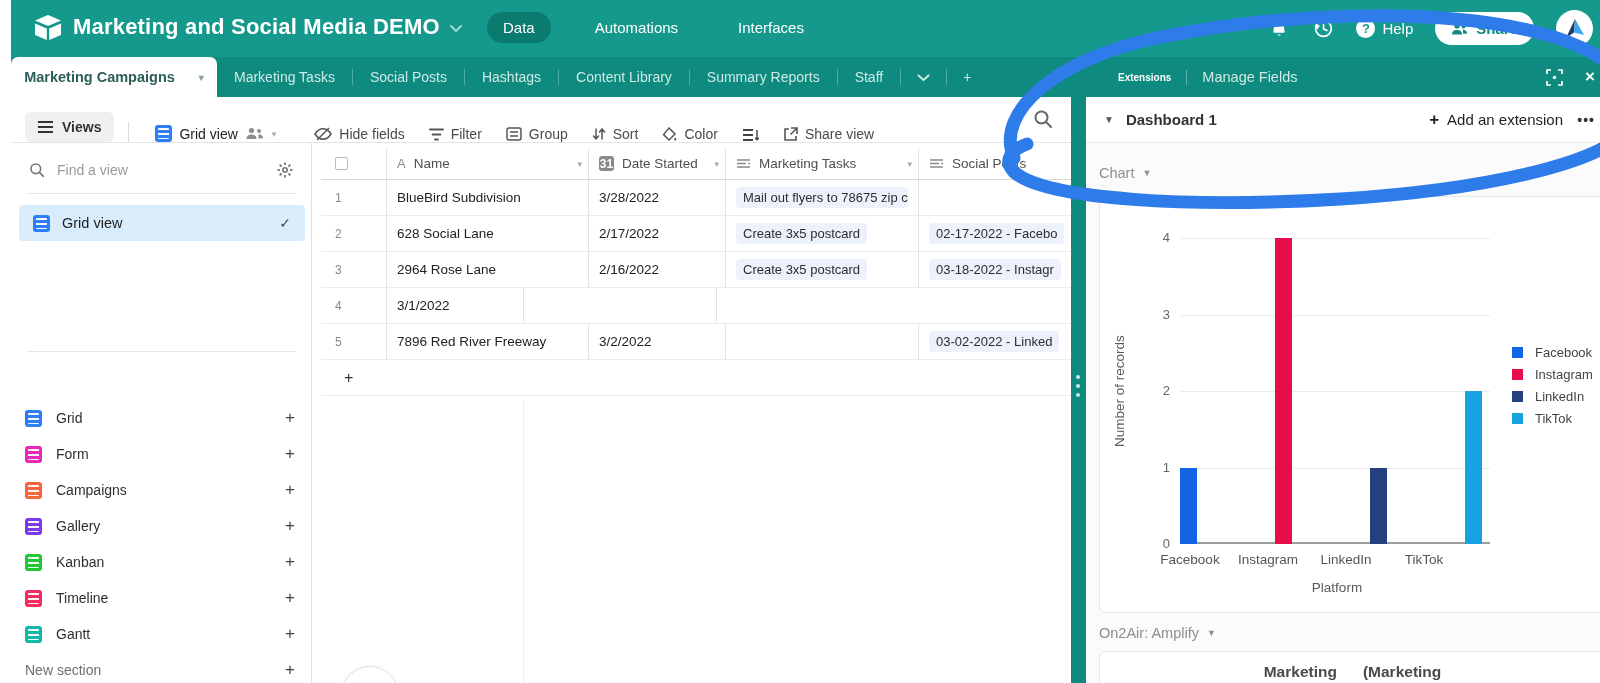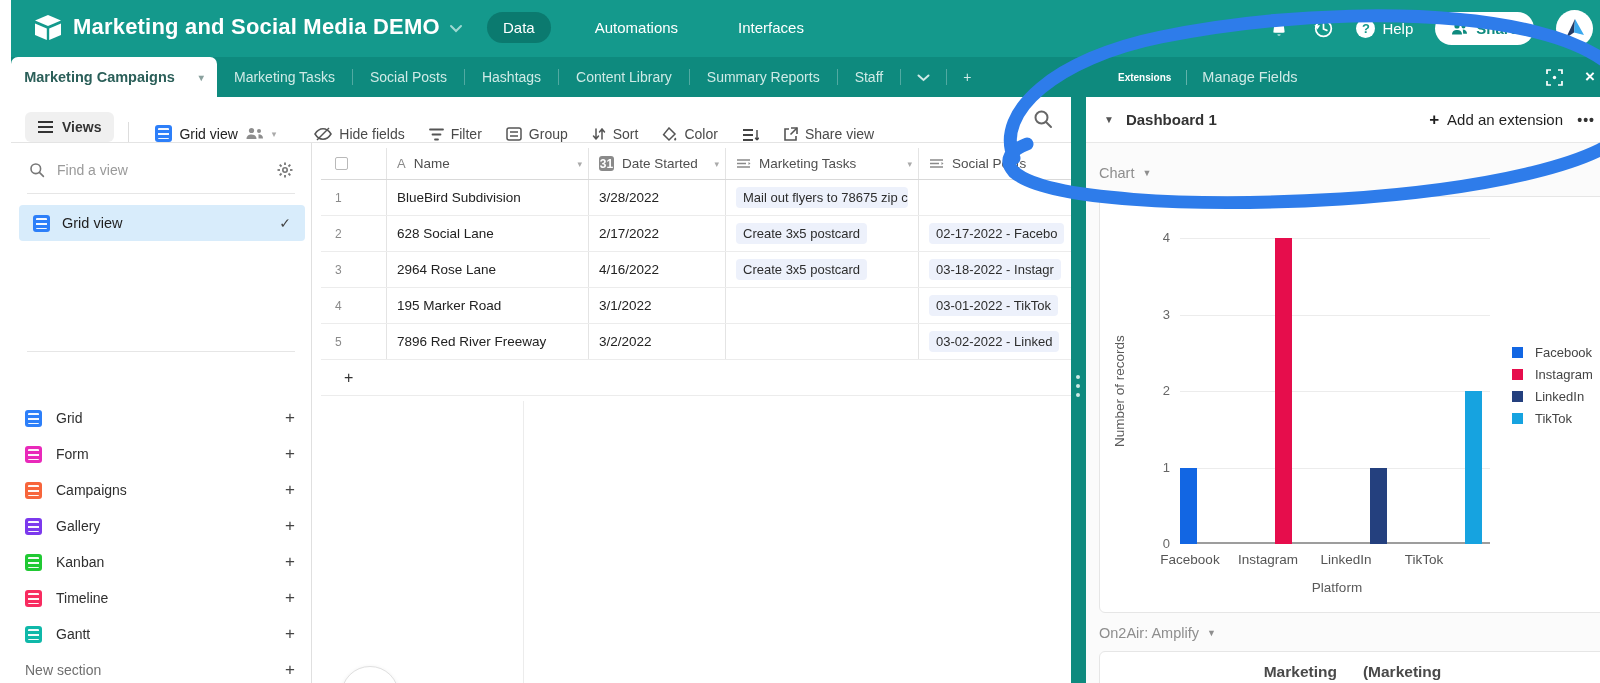--- a/index.html
+++ b/index.html
@@ -402,36 +402,32 @@
         <div class="gcell c-task">
             <span class="chip">Create 3x5 postcard</span>
           </div>
         <div class="gcell c-post">
             <span class="chip">02-17-2022 - Facebo</span>
           </div>
       </div>
       <div class="grow">
         <div class="gcell c-num">3</div>
         <div class="gcell c-name">2964 Rose Lane</div>
-        <div class="gcell c-date">4/16/2022</div>
+        <div class="gcell c-date">2/16/2022</div>
         <div class="gcell c-task">
             <span class="chip">Create 3x5 postcard</span>
           </div>
         <div class="gcell c-post">
             <span class="chip">03-18-2022 - Instagr</span>
           </div>
       </div>
       <div class="grow">
         <div class="gcell c-num">4</div>
-        <div class="gcell c-name">195 Marker Road</div>
         <div class="gcell c-date">3/1/2022</div>
         <div class="gcell c-task"></div>
-        <div class="gcell c-post">
-            <span class="chip">03-01-2022 - TikTok</span>
-          </div>
       </div>
       <div class="grow">
         <div class="gcell c-num">5</div>
         <div class="gcell c-name">7896 Red River Freeway</div>
         <div class="gcell c-date">3/2/2022</div>
         <div class="gcell c-task"></div>
         <div class="gcell c-post">
             <span class="chip">03-02-2022 - Linked</span>
           </div>
       </div>

